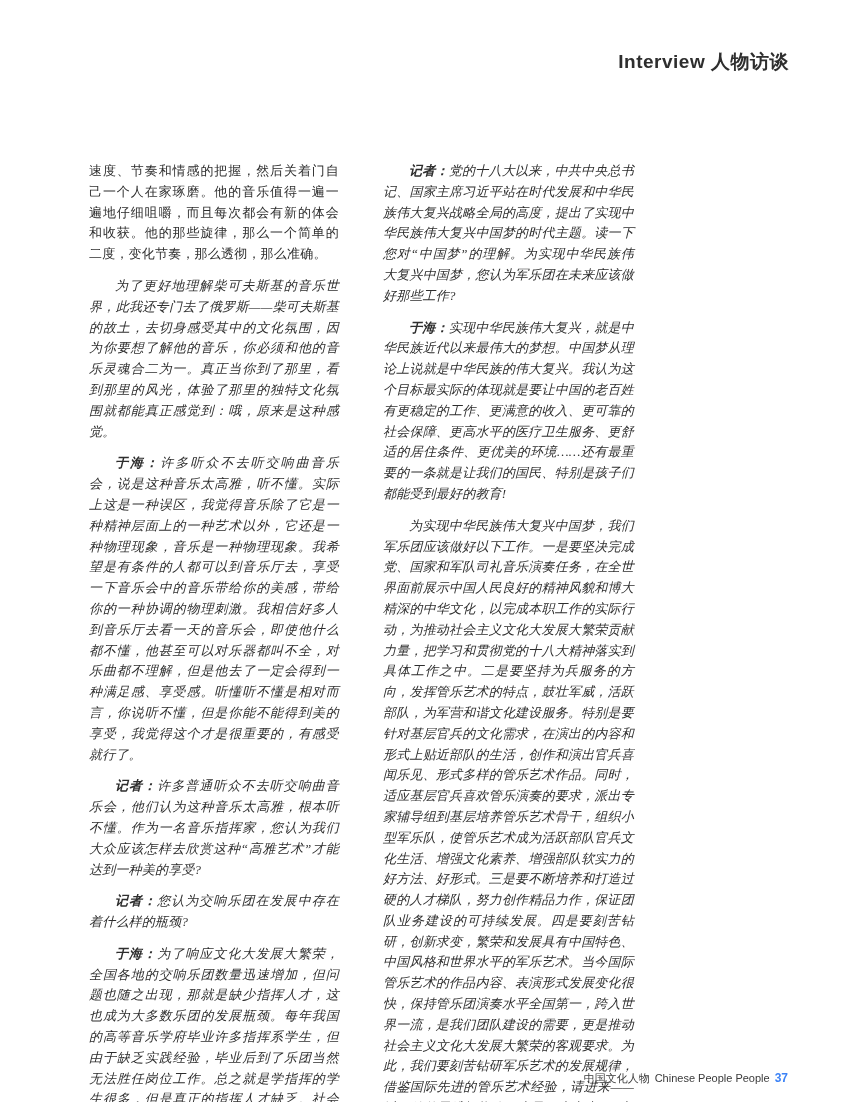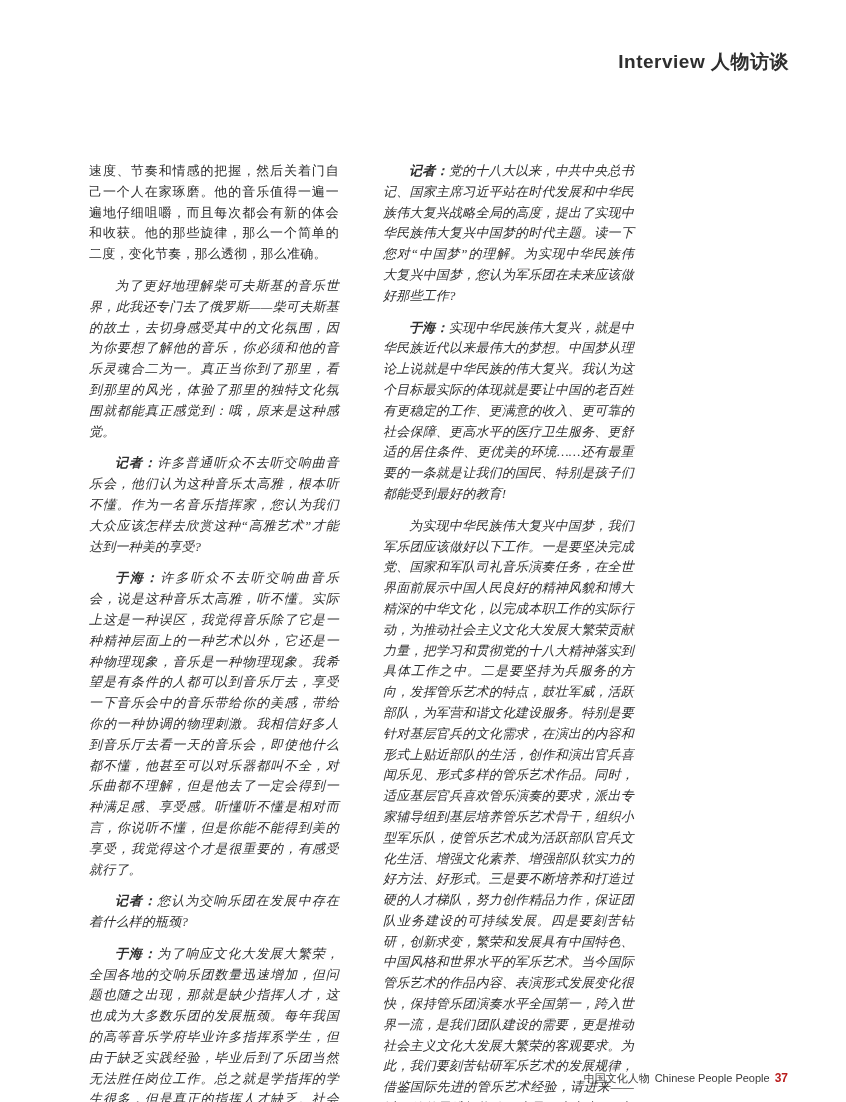--- a/index.html
+++ b/index.html
@@ -28,34 +28,34 @@
   p.para{margin:11px;padding:0;}
   p.para.indent{text-indent:2em;font-style:italic;}
   p.para.question{}
   span.speaker{font-weight:bold;}
   .footer{
     position:absolute;top:1071px;right:58px;
     font-family:"Liberation Sans","DejaVu Sans",sans-serif;
     font-size:11px;color:#3a3a3a;
     display:flex;align-items:baseline;gap:5px;
   }
-  .footer .pageno{font-weight:bold;font-size:12px;color:#b91c1c;}
+  .footer .pageno{font-weight:bold;font-size:12px;color:#3b82f6;}
 </style>
 </head>
 <body>
 
 <div class="page">
 
   <div class="header">Interview 人物访谈</div>
 
   <div class="column left">
       <p class="para answer">速度、节奏和情感的把握，然后关着门自己一个人在家琢磨。他的音乐值得一遍一遍地仔细咀嚼，而且每次都会有新的体会和收获。他的那些旋律，那么一个简单的二度，变化节奏，那么透彻，那么准确。</p>
       <p class="para answer indent">为了更好地理解柴可夫斯基的音乐世界，此我还专门去了俄罗斯——柴可夫斯基的故土，去切身感受其中的文化氛围，因为你要想了解他的音乐，你必须和他的音乐灵魂合二为一。真正当你到了那里，看到那里的风光，体验了那里的独特文化氛围就都能真正感觉到：哦，原来是这种感觉。</p>
+      <p class="para answer indent"><span class="speaker">于海：</span>许多听众不去听交响曲音乐会，说是这种音乐太高雅，听不懂。实际上这是一种误区，我觉得音乐除了它是一种精神层面上的一种艺术以外，它还是一种物理现象，音乐是一种物理现象。我希望是有条件的人都可以到音乐厅去，享受一下音乐会中的音乐带给你的美感，带给你的一种协调的物理刺激。我相信好多人到音乐厅去看一天的音乐会，即使他什么都不懂，他甚至可以对乐器都叫不全，对乐曲都不理解，但是他去了一定会得到一种满足感、享受感。听懂听不懂是相对而言，你说听不懂，但是你能不能得到美的享受，我觉得这个才是很重要的，有感受就行了。</p>
       <p class="para question indent"><span class="speaker">记者：</span>许多普通听众不去听交响曲音乐会，他们认为这种音乐太高雅，根本听不懂。作为一名音乐指挥家，您认为我们大众应该怎样去欣赏这种“高雅艺术”才能达到一种美的享受?</p>
-      <p class="para answer indent"><span class="speaker">于海：</span>许多听众不去听交响曲音乐会，说是这种音乐太高雅，听不懂。实际上这是一种误区，我觉得音乐除了它是一种精神层面上的一种艺术以外，它还是一种物理现象，音乐是一种物理现象。我希望是有条件的人都可以到音乐厅去，享受一下音乐会中的音乐带给你的美感，带给你的一种协调的物理刺激。我相信好多人到音乐厅去看一天的音乐会，即使他什么都不懂，他甚至可以对乐器都叫不全，对乐曲都不理解，但是他去了一定会得到一种满足感、享受感。听懂听不懂是相对而言，你说听不懂，但是你能不能得到美的享受，我觉得这个才是很重要的，有感受就行了。</p>
       <p class="para question indent"><span class="speaker">记者：</span>您认为交响乐团在发展中存在着什么样的瓶颈?</p>
       <p class="para answer indent"><span class="speaker">于海：</span>为了响应文化大发展大繁荣，全国各地的交响乐团数量迅速增加，但问题也随之出现，那就是缺少指挥人才，这也成为大多数乐团的发展瓶颈。每年我国的高等音乐学府毕业许多指挥系学生，但由于缺乏实践经验，毕业后到了乐团当然无法胜任岗位工作。总之就是学指挥的学生很多，但是真正的指挥人才缺乏。社会需求与学院培养不能对接的问题，不但导致难以改变指挥奇缺的现状，还造成了人才的严重浪费，加强对指挥人才培养刻不容缓。另外，指挥需要的是全面素质的人才，专业素质和组织能力都尤为重要，在掌握全面的音乐理论的同时，心理素质和舞台经验必须与其达到同一个水平。乐队指挥是一门综合艺术，并且倡导指挥应该从乐队里寻找人才，好的指挥应该有乐队演奏的经验。</p>
     </div>
 
   <div class="column right">
       <p class="para question indent"><span class="speaker">记者：</span>党的十八大以来，中共中央总书记、国家主席习近平站在时代发展和中华民族伟大复兴战略全局的高度，提出了实现中华民族伟大复兴中国梦的时代主题。读一下您对“中国梦”的理解。为实现中华民族伟大复兴中国梦，您认为军乐团在未来应该做好那些工作?</p>
       <p class="para answer indent"><span class="speaker">于海：</span>实现中华民族伟大复兴，就是中华民族近代以来最伟大的梦想。中国梦从理论上说就是中华民族的伟大复兴。我认为这个目标最实际的体现就是要让中国的老百姓有更稳定的工作、更满意的收入、更可靠的社会保障、更高水平的医疗卫生服务、更舒适的居住条件、更优美的环境……还有最重要的一条就是让我们的国民、特别是孩子们都能受到最好的教育!</p>
       <p class="para answer indent">为实现中华民族伟大复兴中国梦，我们军乐团应该做好以下工作。一是要坚决完成党、国家和军队司礼音乐演奏任务，在全世界面前展示中国人民良好的精神风貌和博大精深的中华文化，以完成本职工作的实际行动，为推动社会主义文化大发展大繁荣贡献力量，把学习和贯彻党的十八大精神落实到具体工作之中。二是要坚持为兵服务的方向，发挥管乐艺术的特点，鼓壮军威，活跃部队，为军营和谐文化建设服务。特别是要针对基层官兵的文化需求，在演出的内容和形式上贴近部队的生活，创作和演出官兵喜闻乐见、形式多样的管乐艺术作品。同时，适应基层官兵喜欢管乐演奏的要求，派出专家辅导组到基层培养管乐艺术骨干，组织小型军乐队，使管乐艺术成为活跃部队官兵文化生活、增强文化素养、增强部队软实力的好方法、好形式。三是要不断培养和打造过硬的人才梯队，努力创作精品力作，保证团队业务建设的可持续发展。四是要刻苦钻研，创新求变，繁荣和发展具有中国特色、中国风格和世界水平的军乐艺术。当今国际管乐艺术的作品内容、表演形式发展变化很快，保持管乐团演奏水平全国第一，跨入世界一流，是我们团队建设的需要，更是推动社会主义文化大发展大繁荣的客观要求。为此，我们要刻苦钻研军乐艺术的发展规律，借鉴国际先进的管乐艺术经验，请进来——以开放的思维拥抱八面来风，走出去——与世界各国的艺术家同台相会，开展多层次、多角度的文化交流，促进乐队整体水平的提高，为全面提高中国管乐艺术的水平、为推动社会主义文化大发展大繁荣，为实现中华民族伟大复兴中国梦做出自己的贡献。</p>
     </div>
 

